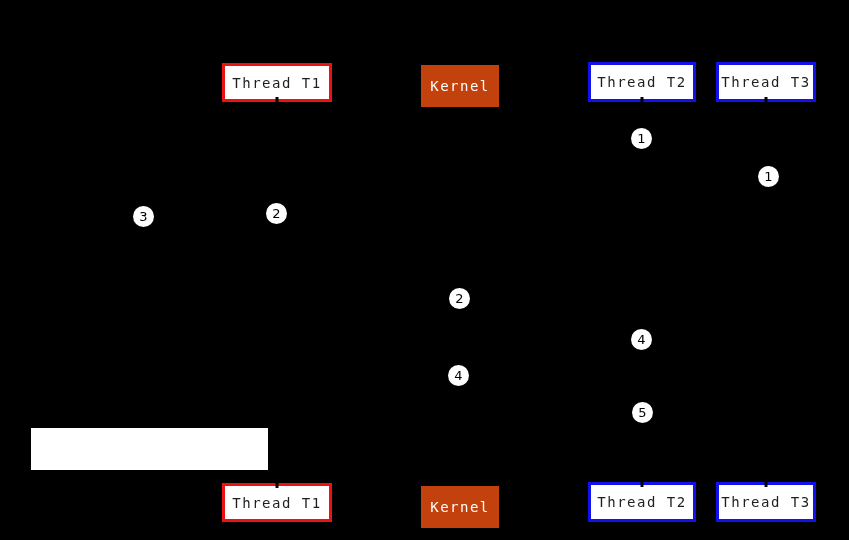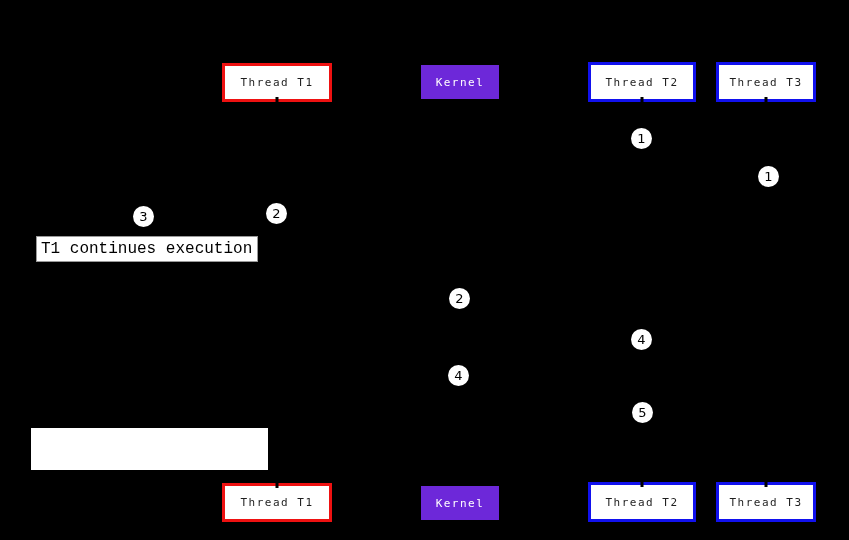--- a/index.html
+++ b/index.html
@@ -5,28 +5,28 @@
   html, body { margin:0; padding:0; background:#000; }
   .canvas {
     position:relative; width:849px; height:540px;
     background:#000000; overflow:hidden;
     font-family:"DejaVu Sans Mono", monospace;
   }
   .box {
     position:absolute; box-sizing:border-box;
     background:#ffffff; color:#1f1f1f;
     display:flex; align-items:center; justify-content:center;
-    font-size:11px; letter-spacing:1.5px; white-space:nowrap;
+    font-size:14px; letter-spacing:1.5px; white-space:nowrap;
   }
   .thread { width:110px; height:39px; border:3px solid #ee1111; }
   .t2t3   { border-color:#1111ee; width:108px; height:40px; }
   .t3w    { width:100px; }
   .kernel {
-    width:78px; height:34px; border:none;
-    background:#6d28d9; color:#ffffff;
+    width:78px; height:42px; border:none;
+    background:#c2410c; color:#ffffff;
   }
   .notch {
     position:absolute; left:50%; transform:translateX(-50%);
     width:3px; height:6px; background:#000;
   }
   .notch.nb { bottom:-4px; }
   .notch.nt { top:-4px; }
   .marker {
     position:absolute; width:21px; height:21px; border-radius:50%;
     background:#ffffff; color:#000000;
@@ -77,23 +77,20 @@
   <div class="marker" style="left:133px; top:206px;">3</div>
 
   <div class="marker" style="left:449px; top:288px;">2</div>
 
   <div class="marker" style="left:631px; top:329px;">4</div>
 
   <div class="marker" style="left:448px; top:365px;">4</div>
 
   <div class="marker" style="left:632px; top:402px;">5</div>
 
-  <div class="note">
-    <span>T1 continues execution</span>
-  </div>
 
   <div class="blank-box"></div>
 
   <div class="box thread" style="left:222px; top:483px;">
     <span>Thread T1</span>
     <i class="notch nt"></i>
   </div>
 
   <div class="box kernel" style="left:421px; top:486px;">
     <span>Kernel</span>

